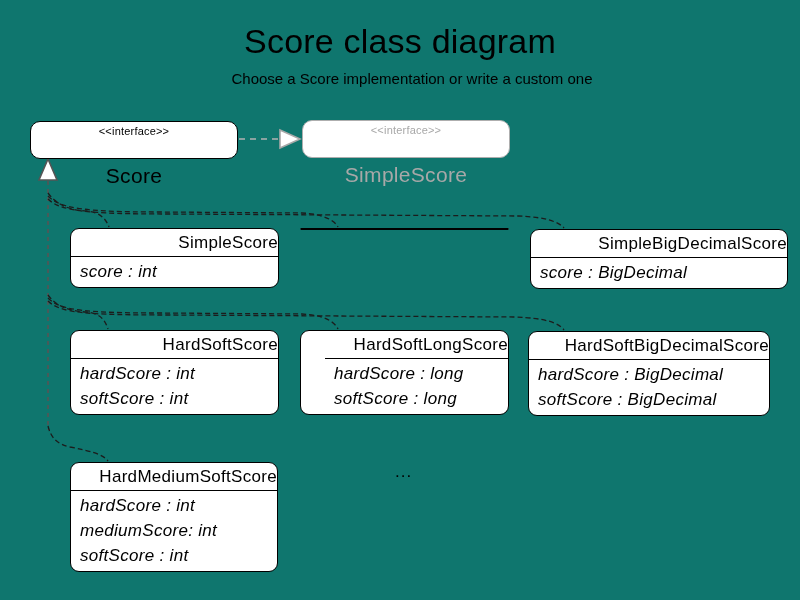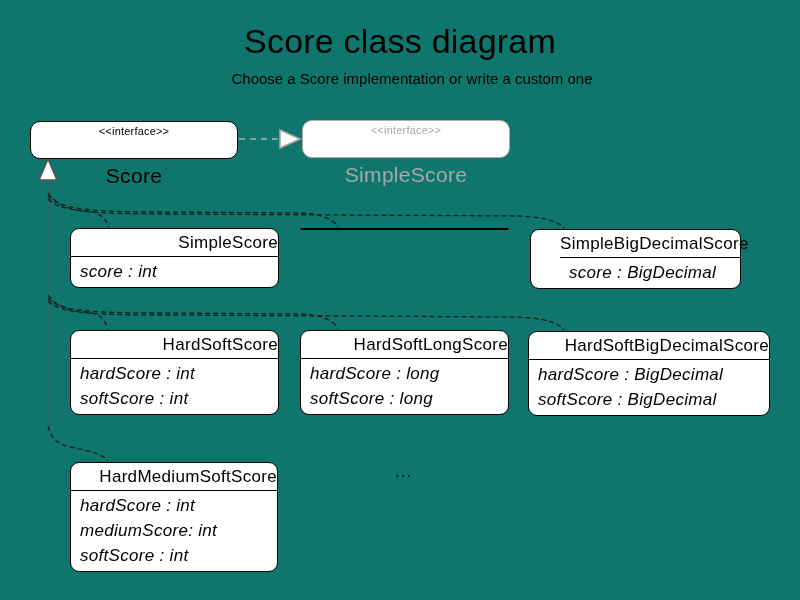--- a/index.html
+++ b/index.html
@@ -69,36 +69,36 @@
   <div class="uml-class" style="left:70px;top:228px;width:209px;">
     <div class="uml-class-title">SimpleScore</div>
     <div class="uml-class-attrs">
       <div class="uml-attr">score : int</div>
     </div>
   </div>
 
   <div class="uml-class" style="left:300px;top:228px;width:209px;">
   </div>
 
-  <div class="uml-class" style="left:530px;top:229px;width:211px;padding-left:29px;">
+  <div class="uml-class" style="left:530px;top:229px;width:258px;">
     <div class="uml-class-title">SimpleBigDecimalScore</div>
     <div class="uml-class-attrs">
       <div class="uml-attr">score : BigDecimal</div>
     </div>
   </div>
 
   <div class="uml-class" style="left:70px;top:330px;width:209px;">
     <div class="uml-class-title">HardSoftScore</div>
     <div class="uml-class-attrs">
       <div class="uml-attr">hardScore : int</div>
       <div class="uml-attr">softScore : int</div>
     </div>
   </div>
 
-  <div class="uml-class" style="left:300px;top:330px;width:209px;">
+  <div class="uml-class" style="left:300px;top:330px;width:209px;padding-left:24px;">
     <div class="uml-class-title">HardSoftLongScore</div>
     <div class="uml-class-attrs">
       <div class="uml-attr">hardScore : long</div>
       <div class="uml-attr">softScore : long</div>
     </div>
   </div>
 
   <div class="uml-class" style="left:528px;top:331px;width:242px;">
     <div class="uml-class-title">HardSoftBigDecimalScore</div>
     <div class="uml-class-attrs">

